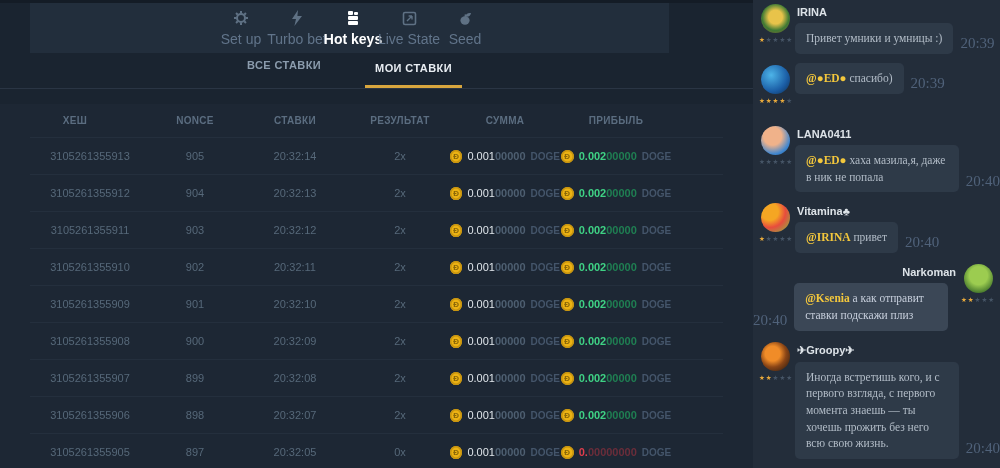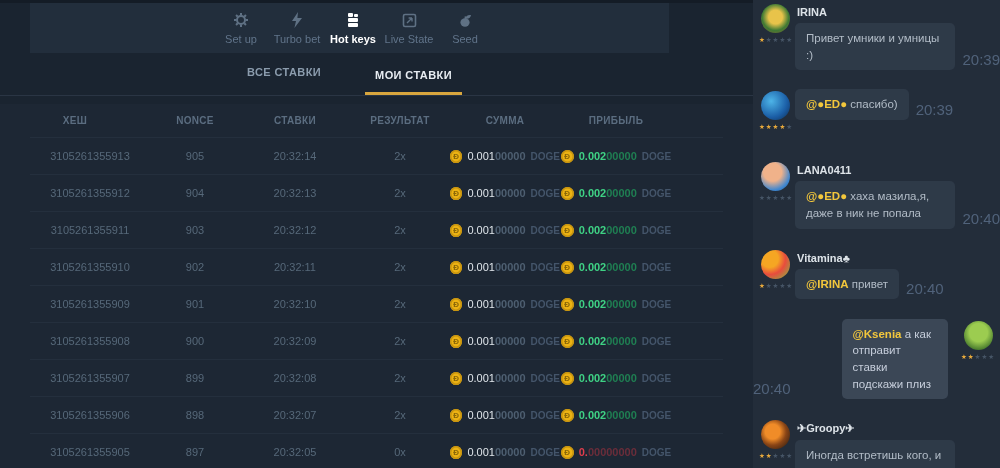--- a/index.html
+++ b/index.html
@@ -10,24 +10,24 @@
   
   .main { position:absolute; left:0; top:0; width:753px; height:468px; background:#1a2430; }
   .topstrip { position:absolute; left:0; top:0; width:753px; height:3px; background:#141c26; }
 
   .toolbar { position:absolute; left:30px; top:3px; width:639px; height:50px;
              background:#222e3c; display:flex; align-items:center; padding-left:183px; }
   .tool { width:56px; display:flex; flex-direction:column; align-items:center; gap:5px; cursor:pointer; }
   .tool .ticon { height:17px; display:flex; align-items:flex-end; }
   .tool .ticon svg { stroke:#5f7184; fill:#5f7184; }
   .tool.active .ticon svg { stroke:#ffffff; fill:#ffffff; }
-  .tool .tlabel { font-size:11px; color:#61748a; white-space:nowrap; }
+  .tool .tlabel { font-size:14px; color:#61748a; white-space:nowrap; }
   .tool.active .tlabel { color:#ffffff; font-weight:bold; }
 
-  .tabsbar { position:absolute; left:0; top:45px; width:753px; height:51px;
+  .tabsbar { position:absolute; left:0; top:38px; width:753px; height:51px;
              border-bottom:1px solid #2a3544; display:flex; align-items:flex-end; padding-left:237px; }
   .tab { font-size:11px; font-weight:bold; letter-spacing:.4px; color:#8b9cad;
          padding:0 10px 14px 10px; margin-right:34px; border-bottom:3px solid transparent; cursor:pointer; }
   .tab.active { color:#e8edf2; border-bottom-color:#d8a63e; padding-bottom:11px; }
 
   .tablewrap { position:absolute; left:0; top:104px; width:753px; height:364px; background:#1d2734; }
   .grid { display:grid; grid-template-columns:150px 90px 110px 100px 110px 112px; align-items:center; }
   .thead { height:33px; }
   .th { font-size:10px; font-weight:bold; color:#5b6d80; letter-spacing:.3px; text-align:center; }
   .trow { height:37px; border-top:1px solid #242f3d; margin:0 30px; width:693px;
@@ -41,36 +41,36 @@
   .amt-main { color:#dfe5ea; font-weight:normal; }
   .amt-rest { color:#4e5f71; font-weight:bold; }
   .cur { color:#44556a; font-size:10px; font-weight:bold; }
   .win  .pr-main { color:#3fd285; font-weight:bold; }
   .win  .pr-rest { color:#1f7f52; font-weight:bold; }
   .loss .pr-main { color:#e23d4d; font-weight:bold; }
   .loss .pr-rest { color:#6b2d3a; font-weight:bold; }
 
   
   .chat { position:absolute; left:753px; top:0; width:247px; height:468px; background:#232d3a; padding-top:2px; }
-  .msg { position:relative; margin-bottom:19px; min-height:52px; }
+  .msg { position:relative; margin-bottom:9px; min-height:52px; }
   .avatar { position:absolute; left:8px; top:2px; width:29px; height:29px; border-radius:50%; cursor:pointer; }
   .stars { position:absolute; left:5px; top:34px; width:36px; text-align:center;
            font-size:6.5px; letter-spacing:1px; color:#465566; white-space:nowrap; }
   .stars .on { color:#e7a93c; }
   .mname { margin-left:44px; padding-top:4px; font-size:11px; font-weight:bold; color:#dde3e8; cursor:pointer; }
-  .brow { display:flex; align-items:flex-end; margin-left:42px; margin-top:5px; }
+  .brow { display:flex; align-items:flex-end; margin-left:42px; margin-top:5px;font-family:Liberation Serif, serif; }
   .bubble { background:#2e3a48; border-radius:5px; padding:7px 11px; max-width:182px;
             font-size:11.5px; line-height:1.45; color:#b2bcc7; }
   .mention { color:#f3c73c; font-weight:bold; }
   .mtime { font-size:15px; color:#50627a; margin:0 0 2px 7px; white-space:nowrap; }
 
   .msg.right .avatar { left:auto; right:7px; }
   .msg.right .stars { left:auto; right:4px; }
   .msg.right .mname { margin-left:0; margin-right:44px; text-align:right; }
-  .msg.right .brow { margin-left:0; margin-right:52px; justify-content:flex-end;gap:44px; }
+  .msg.right .brow { margin-left:0; margin-right:52px; justify-content:flex-end; }
   .msg.right .bubble { background:#3b4756; color:#c6cedb; }
   .msg.right .mtime { margin:0 7px 2px 0; order:-1; }
 
   
   .av-irina    { background:radial-gradient(circle at 50% 45%, #e8c34a 0 32%, #3f7a34 62%, #8a5a2a 100%); }
   .av-endryua  { background:radial-gradient(circle at 35% 35%, #4db4e8, #1b5ea6 60%, #0d2b4e 100%); }
   .av-lana     { background:radial-gradient(circle at 40% 35%, #f0b28a 0 35%, #3e86d0 70%, #25527f 100%); }
   .av-vitamina { background:radial-gradient(circle at 30% 30%, #f5a623 0 30%, #e84c3d 55%, #7ac143 100%); }
   .av-narkoman { background:radial-gradient(circle at 50% 40%, #9ccc50 0 40%, #4a7c2e 75%, #233447 100%); }
   .av-groopy   { background:radial-gradient(circle at 40% 40%, #f08c28 0 30%, #8a4516 55%, #1a1410 100%); }
@@ -352,20 +352,21 @@
     <div class="mname">Vitamina♣</div>
     <div class="brow">
       <div class="bubble"><span class="mention">@IRINA</span><span class="mtext"> привет</span></div>
       <span class="mtime">20:40</span>
     </div>
   </div>
 
   <div class="msg right">
     <span class="avatar av-narkoman"></span>
     <span class="stars"><span class="on">★</span><span class="on">★</span><span>★</span><span>★</span><span>★</span></span>
+    <div class="mname">Narkoman</div>
     <div class="brow">
       <div class="bubble"><span class="mention">@Ksenia</span><span class="mtext"> а как отправит ставки подскажи плиз</span></div>
       <span class="mtime">20:40</span>
     </div>
   </div>
 
   <div class="msg">
     <span class="avatar av-groopy"></span>
     <span class="stars"><span class="on">★</span><span class="on">★</span><span>★</span><span>★</span><span>★</span></span>
     <div class="mname">✈Groopy✈</div>

